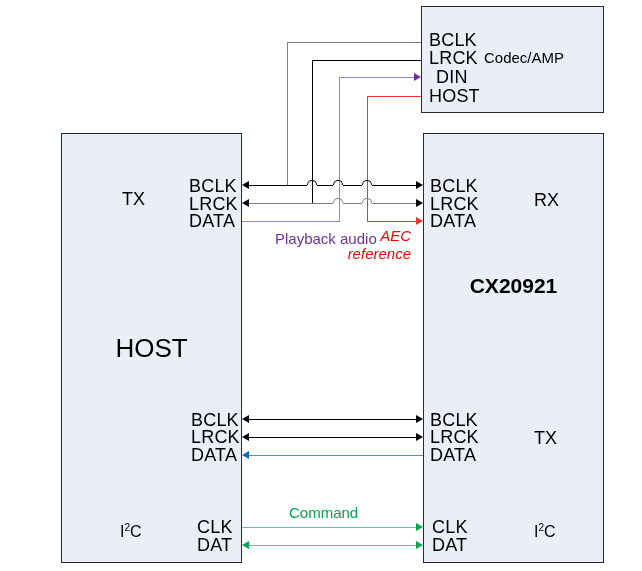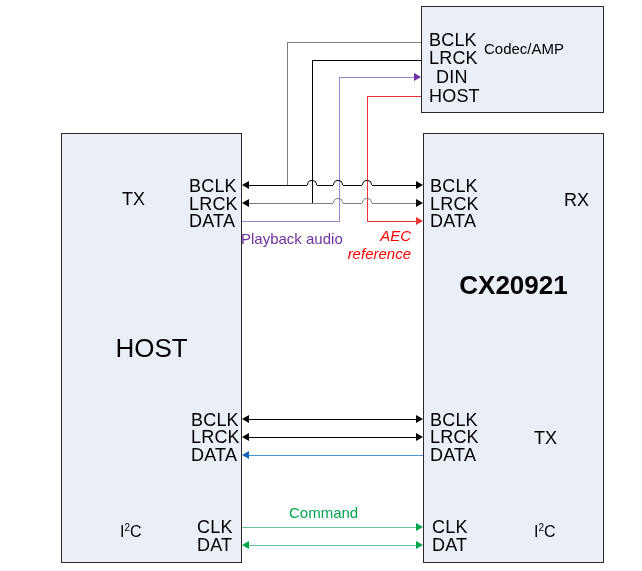--- a/index.html
+++ b/index.html
@@ -8,21 +8,21 @@
     font-family:"Liberation Sans", sans-serif; color:#000; overflow:hidden;
   }
   .box {
     position:absolute; box-sizing:border-box;
     background:var(--box-fill); border:1px solid var(--box-border);
   }
   .lbl { position:absolute; white-space:nowrap; }
   .port { font-size:18px; line-height:16px; letter-spacing:0.2px; }
   .title-sm { font-size:15px; line-height:16px; }
   .title-lg { font-size:26px; line-height:28px; text-align:center; }
-  .title-bold { font-size:26px; line-height:23px; font-weight:bold; text-align:center; }
+  .title-bold { font-size:21px; line-height:23px; font-weight:bold; text-align:center; }
   .func { font-size:18px; line-height:18px; }
   .i2c { font-size:16px; line-height:17px; }
   .i2c sup { font-size:10px; }
   .ann { font-size:15px; line-height:18px; }
 
   .h { position:absolute; height:1px; }
   .v { position:absolute; width:1px; }
   .black  { background:var(--wire-black); }
   .gray   { background:var(--wire-gray); }
   .purple { background:var(--purple-line); }
@@ -40,56 +40,56 @@
   .arr.r.c-red    { border-left-color:var(--red-line); }
   .arr.l.c-blue   { border-right-color:var(--blue-arrow); }
   .arr.r.c-green  { border-left-color:var(--green-arrow); }
   .arr.l.c-green  { border-right-color:var(--green-arrow); }
 
   .hop { position:absolute; width:10px; height:5px; box-sizing:border-box;
          border:1px solid var(--wire-black); border-bottom:none;
          border-radius:5px 5px 0 0; background:transparent; }
   .hop.c-gray { border-color:var(--wire-gray); }
 
-  .t-purple { color:var(--purple-text); }
+  .t-purple { color:var(--purple-text);margin-left:34px; }
   .t-red    { color:var(--red-text);font-style:italic; }
   .t-blue   { color:var(--blue-text); }
   .t-green  { color:var(--green-text); }
 </style>
 </head>
 <body>
 
 <div class="wrap">
 
   <div class="box" style="left:421px; top:6px; width:183px; height:107px;"></div>
   <div class="box" style="left:61px; top:133px; width:181px; height:430px;"></div>
   <div class="box" style="left:423px; top:133px; width:181px; height:430px;"></div>
 
   <div class="lbl port" style="left:429px; top:32px;">BCLK</div>
   <div class="lbl port" style="left:429px; top:50px;">LRCK</div>
   <div class="lbl port" style="left:436px; top:69px;">DIN</div>
   <div class="lbl port" style="left:429px; top:88px;">HOST</div>
-  <div class="lbl title-sm" style="left:484px; top:41px;">Codec/AMP</div>
+  <div class="lbl title-sm" style="left:484px; top:50px;">Codec/AMP</div>
 
   <div class="lbl func" style="left:122px; top:190px;">TX</div>
   <div class="lbl port" style="left:189px; top:178px;">BCLK</div>
   <div class="lbl port" style="left:189px; top:196px;">LRCK</div>
   <div class="lbl port" style="left:189px; top:213px;">DATA</div>
   <div class="lbl title-lg" style="left:61px; top:334px; width:181px;">HOST</div>
   <div class="lbl port" style="left:191px; top:412px;">BCLK</div>
   <div class="lbl port" style="left:191px; top:429px;">LRCK</div>
   <div class="lbl port" style="left:191px; top:447px;">DATA</div>
   <div class="lbl i2c" style="left:120px; top:519px;"><span>I</span><sup>2</sup><span>C</span></div>
   <div class="lbl port" style="left:197px; top:519px;">CLK</div>
   <div class="lbl port" style="left:197px; top:537px;">DAT</div>
 
   <div class="lbl port" style="left:430px; top:178px;">BCLK</div>
   <div class="lbl port" style="left:430px; top:196px;">LRCK</div>
   <div class="lbl port" style="left:430px; top:213px;">DATA</div>
-  <div class="lbl func" style="left:564px; top:191px;">RX</div>
+  <div class="lbl func" style="left:534px; top:191px;">RX</div>
   <div class="lbl title-bold" style="left:423px; top:274px; width:181px;">CX20921</div>
   <div class="lbl port" style="left:430px; top:412px;">BCLK</div>
   <div class="lbl port" style="left:430px; top:429px;">LRCK</div>
   <div class="lbl port" style="left:430px; top:447px;">DATA</div>
   <div class="lbl func" style="left:534px; top:429px;">TX</div>
   <div class="lbl port" style="left:432px; top:519px;">CLK</div>
   <div class="lbl port" style="left:432px; top:537px;">DAT</div>
   <div class="lbl i2c" style="left:534px; top:519px;"><span>I</span><sup>2</sup><span>C</span></div>
 
   <div class="lbl ann t-purple" style="left:241px; top:230px;">Playback audio</div>

